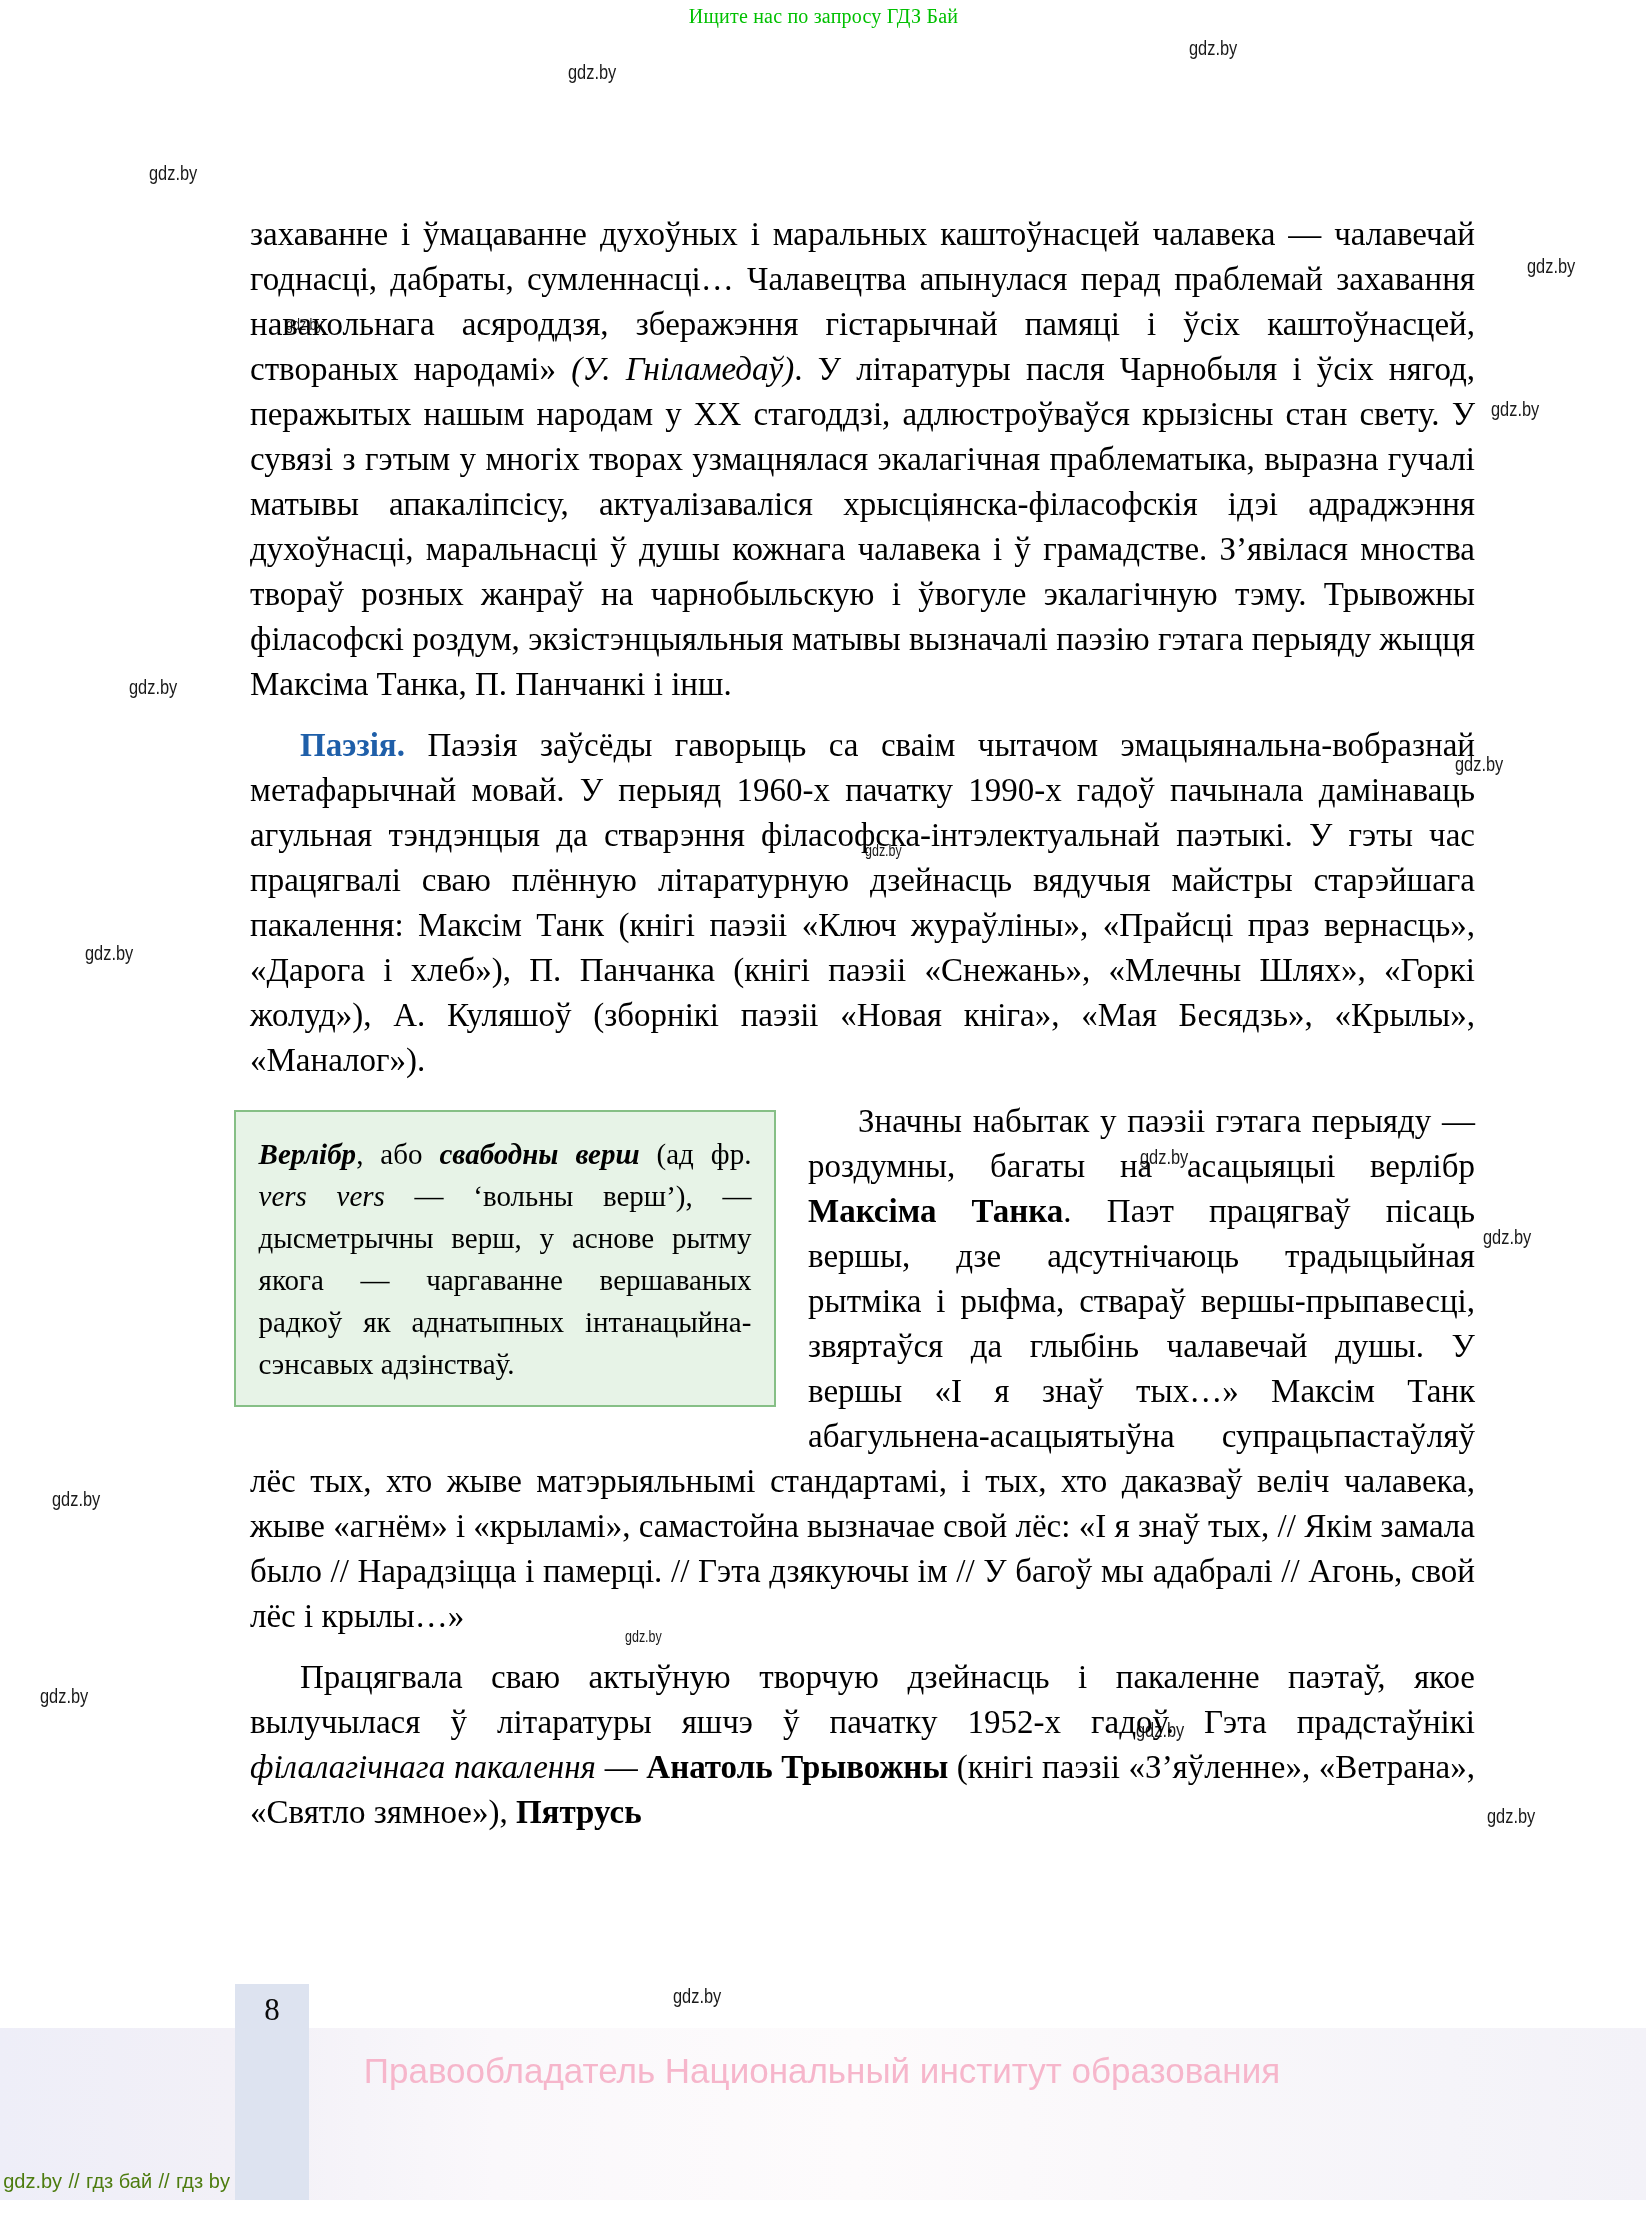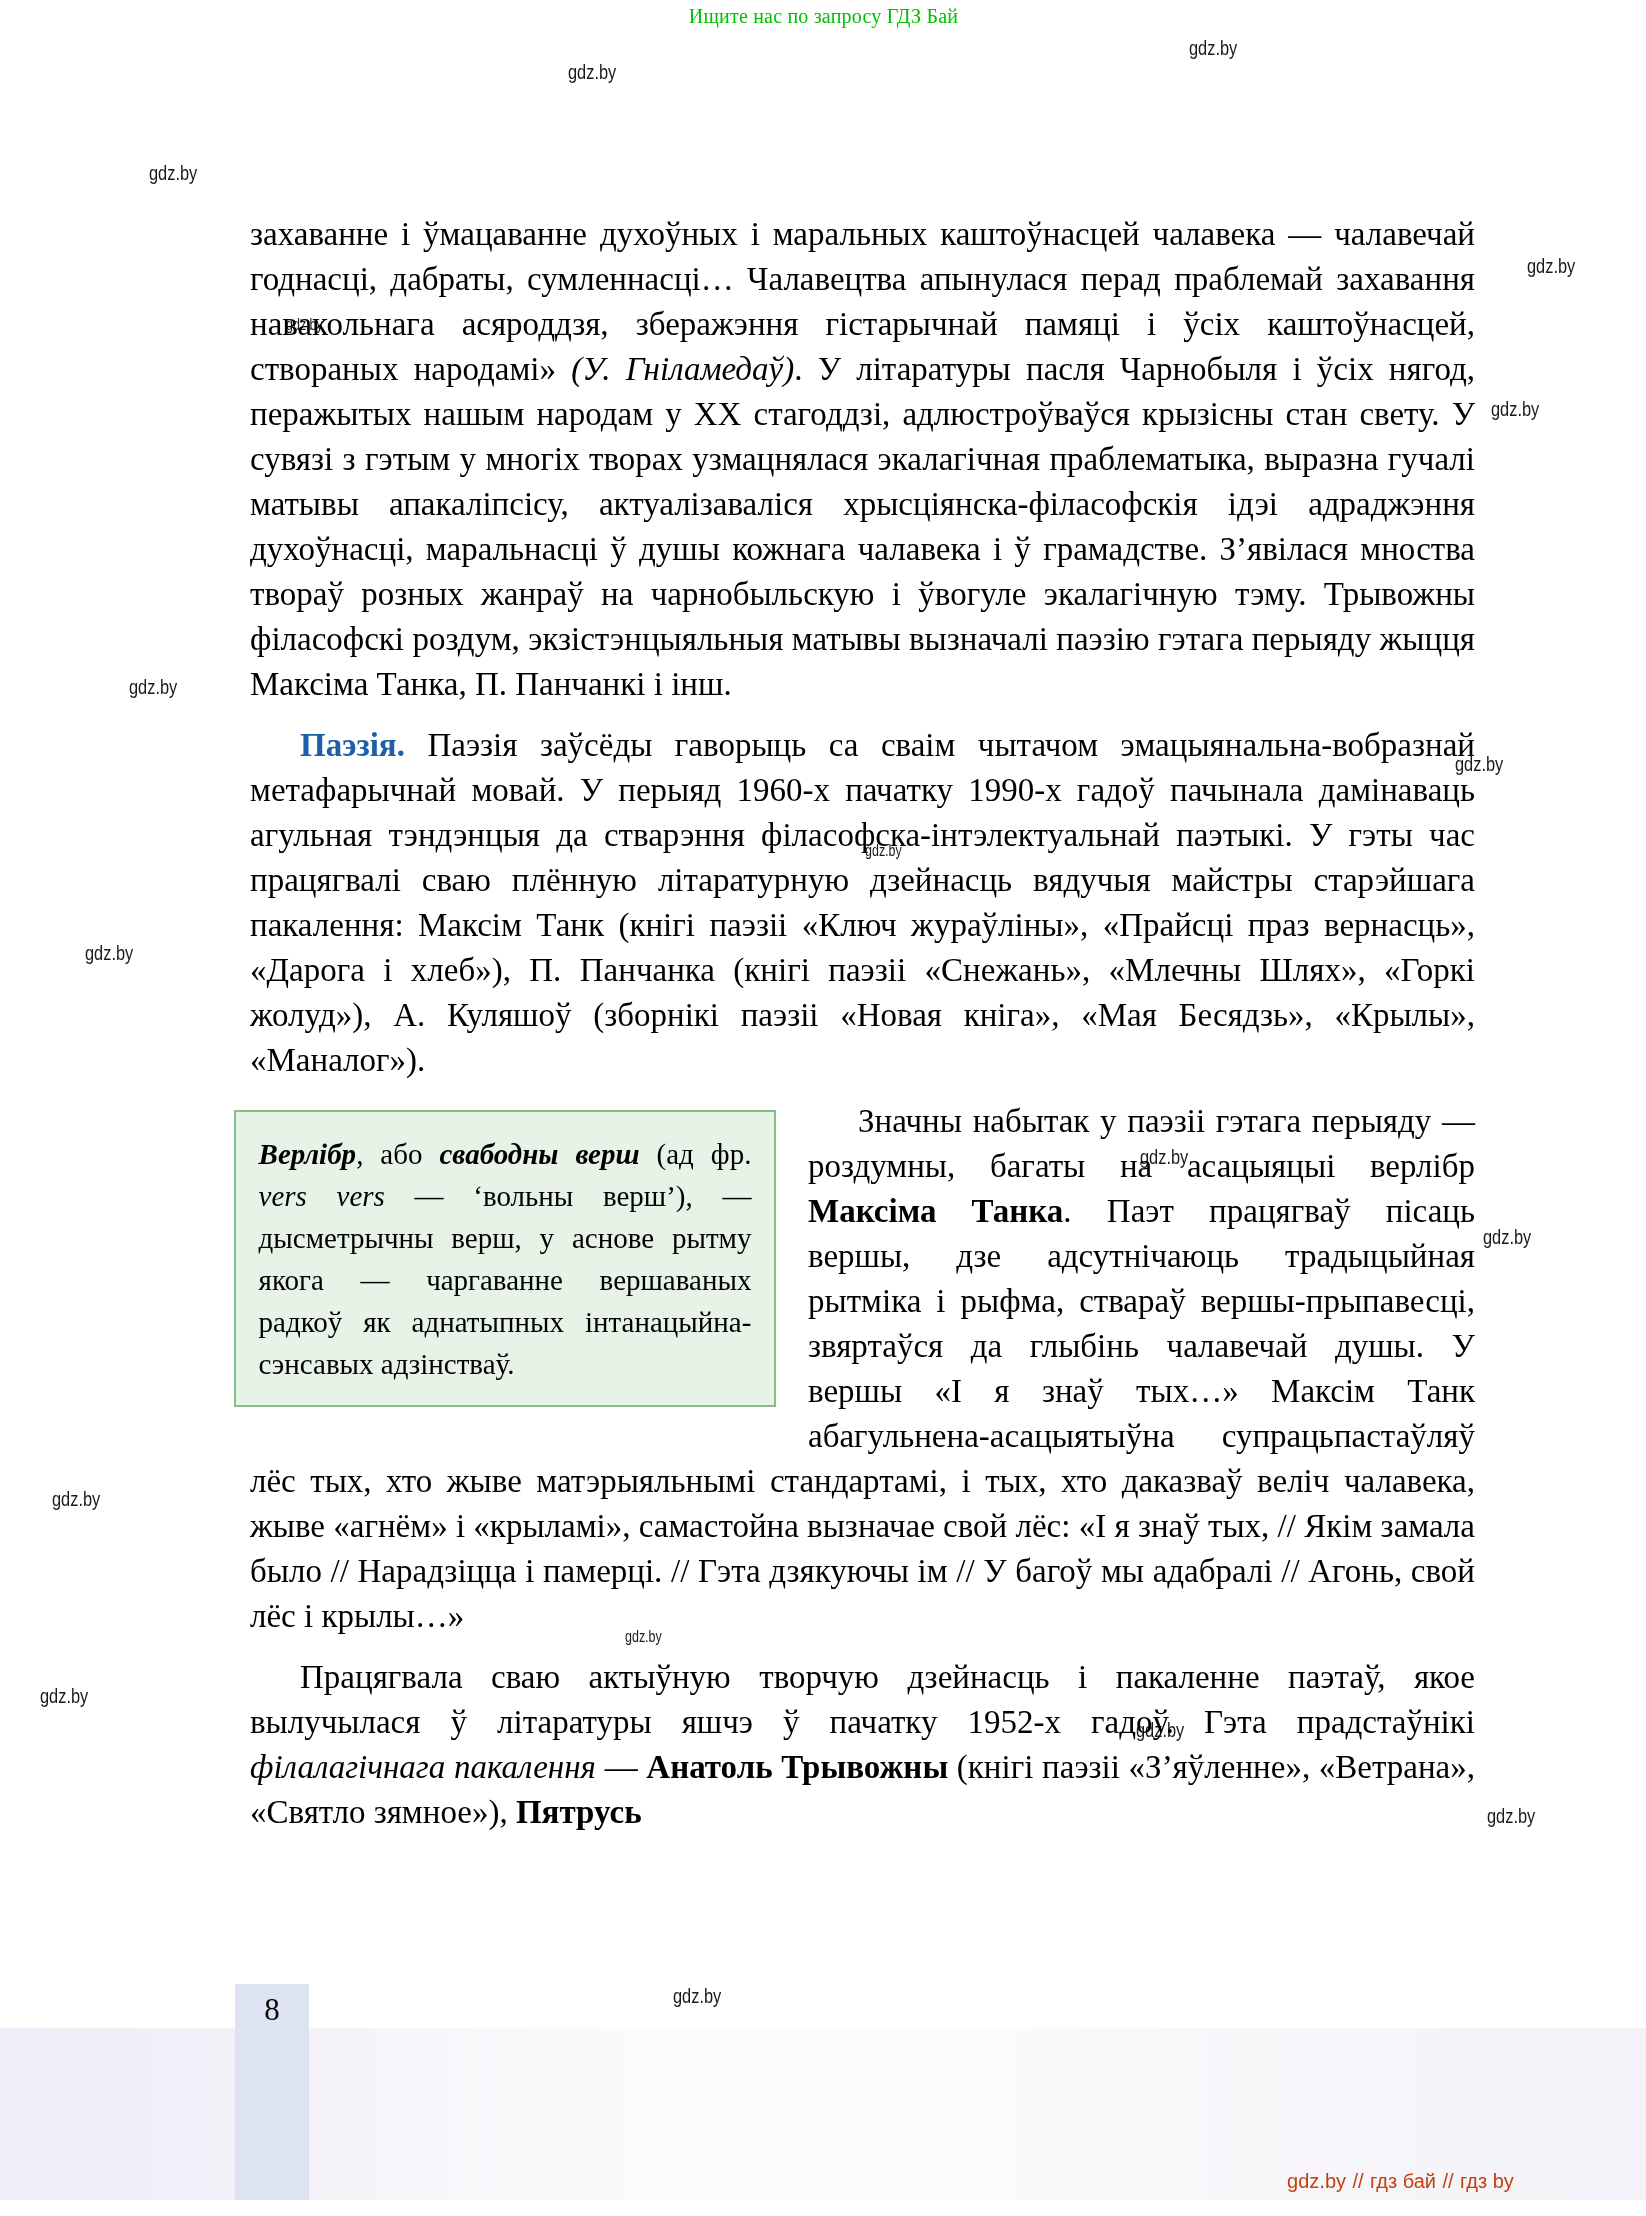--- a/index.html
+++ b/index.html
@@ -118,22 +118,22 @@
     color: #f6b6cb;
     font-family: "Liberation Sans", sans-serif;
     font-size: 35px;
     white-space: nowrap;
   }
   .botlinks {
     position: absolute;
     left: 0;
     top: 2170px;
     width: 1517px;
-    text-align: right;
-    color: #c2410c;
+    text-align: left;
+    color: #4d7c0f;
     font-family: "Liberation Sans", sans-serif;
     font-size: 20px;
   }
   .botlinks span { margin: 0 3.2px; }
 </style>
 </head>
 <body>
 
 <div class="page">
 
@@ -177,18 +177,19 @@
       <p class="ind"><span>Значны набытак у паэзіі гэтага перыяду — роздумны, багаты на асацыяцыі верлібр </span><span class="bd">Максіма Танка</span><span>. Паэт працягваў пісаць вершы, дзе адсутнічаюць традыцыйная рытміка і рыфма, ствараў вершы-прыпавесці, звяртаўся да глыбінь чалавечай душы. У вершы «І я знаў тых…» Максім Танк абагульнена-асацыятыўна супрацьпастаўляў лёс тых, хто жыве матэрыяльнымі стандартамі, і тых, хто даказваў веліч чалавека, жыве «агнём» і «крыламі», самастойна вызначае свой лёс: «І я знаў тых, // Якім замала было // Нарадзіцца і памерці. // Гэта дзякуючы ім // У багоў мы адабралі // Агонь, свой лёс і крылы…»</span></p>
     </div>
 
     <p class="ind"><span>Працягвала сваю актыўную творчую дзейнасць і пакаленне паэтаў, якое вылучылася ў літаратуры яшчэ ў пачатку 1952-х гадоў. Гэта прадстаўнікі </span><span class="it">філалагічнага пакалення</span><span> — </span><span class="bd">Анатоль Трывожны</span><span> (кнігі паэзіі «З’яўленне», «Ветрана», «Святло зямное»), </span><span class="bd">Пятрусь</span></p>
 
   </div>
 
   <div class="fbar"></div>
   <div class="fnotch"></div>
   <div class="pagenum">8</div>
+  <div class="copyright">Правообладатель Национальный институт образования</div>
   <div class="botlinks">
     <span>gdz.by</span><span>//</span><span>гдз бай</span><span>//</span><span>гдз by</span>
   </div>
 
 </div>
 
 
 </body></html>

